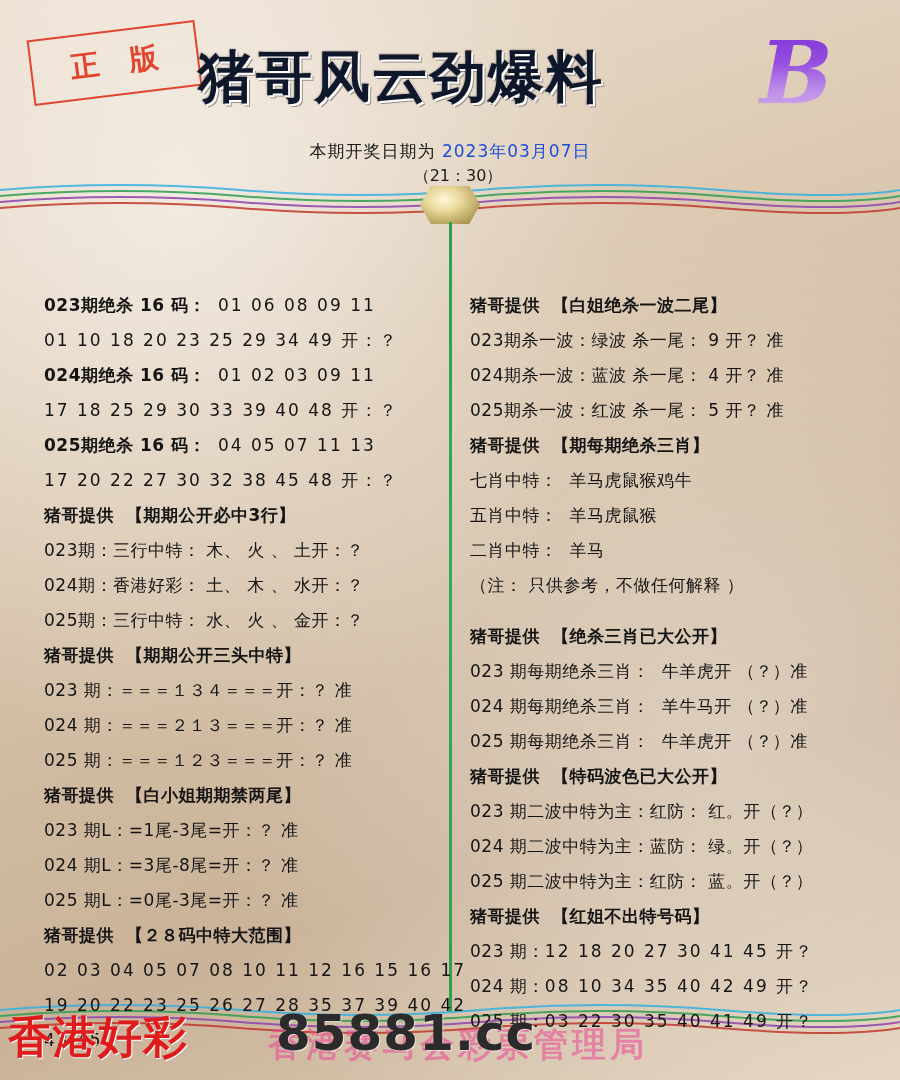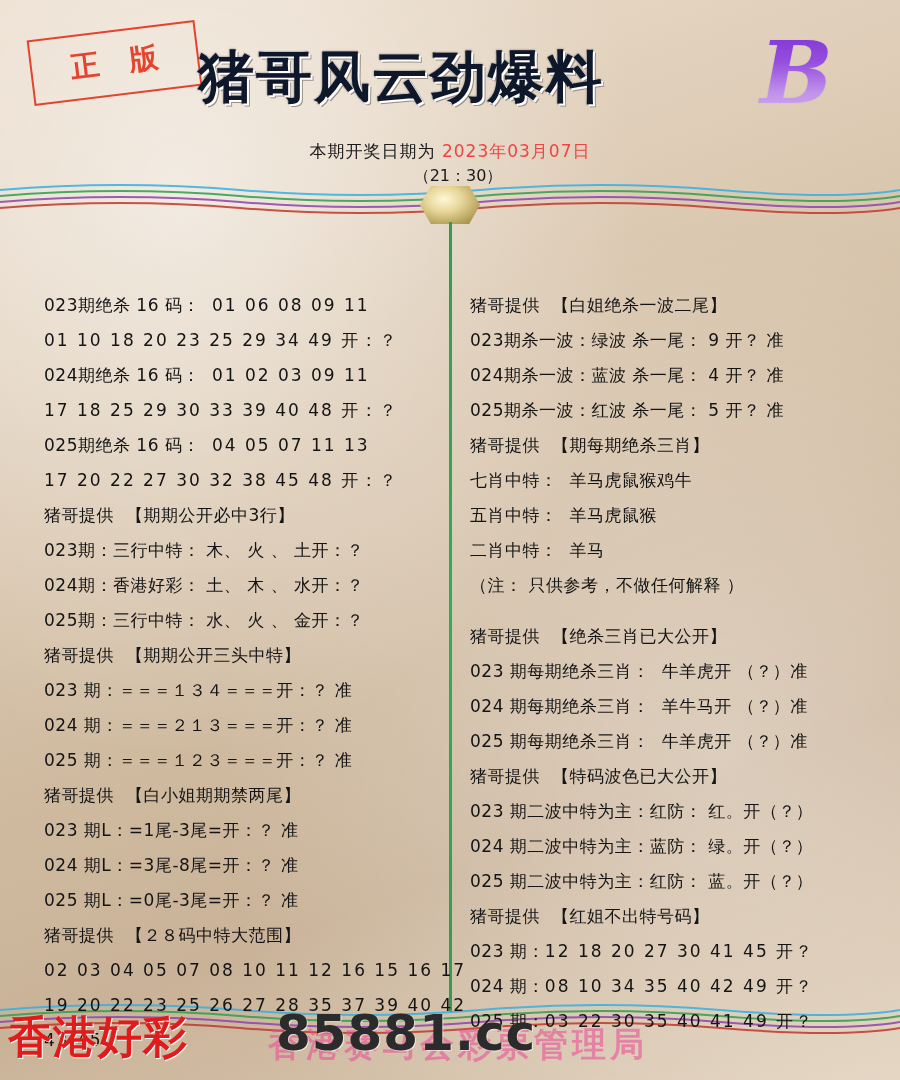--- a/index.html
+++ b/index.html
@@ -41,21 +41,21 @@
     font-size:86px;font-style:italic;font-weight:bold;
     font-family:"DejaVu Serif","Liberation Serif",serif;
     background:linear-gradient(180deg,#7b2fd6 0%,#a05ce8 40%,#d9b6f5 70%,#efe1fb 100%);
     -webkit-background-clip:text;background-clip:text;color:transparent;
     text-shadow:0 0 1px rgba(120,40,200,0.25);
   }
   .issue-line{
     position:absolute;left:0;right:0;top:140px;text-align:center;
     font-size:17px;color:#1a1a1a;letter-spacing:1px;
   }
-  .issue-line .date{color:#ef4444;}
+  .issue-line .date{color:#1d4ed8;}
   .time-line{
     position:absolute;left:0;right:0;top:166px;text-align:center;
     font-size:16px;color:#1a1a1a;padding-left:16px;
   }
 
   
   .wave{position:absolute;left:0;width:900px;height:40px;opacity:.85;}
   .wave.top{top:180px;}
   .wave.bottom{top:1000px;}
 
@@ -68,21 +68,21 @@
   .vline{
     position:absolute;left:449px;top:222px;width:3px;height:790px;
     background:linear-gradient(180deg,#2f9e4f,#2fae5a,#2f9e4f);
   }
 
   
   .col{position:absolute;top:288px;font-size:17px;line-height:35px;letter-spacing:.5px;}
   .col.left{left:44px;width:390px;}
   .col.right{left:470px;width:400px;}
   .row{white-space:nowrap;}
-  .hdr{font-weight:normal;margin-top:24px;}
+  .hdr{font-weight:bold;margin-top:24px;}
   .sp{display:inline-block;width:12px;}
   .nums{letter-spacing:2px;}
   .gap{height:16px;}
 
   
   .footer-text{
     position:absolute;left:0;right:0;top:1022px;text-align:center;
     font-size:34px;font-weight:bold;color:#ec4899;opacity:.55;
     letter-spacing:4px;
     padding-left:16px;

